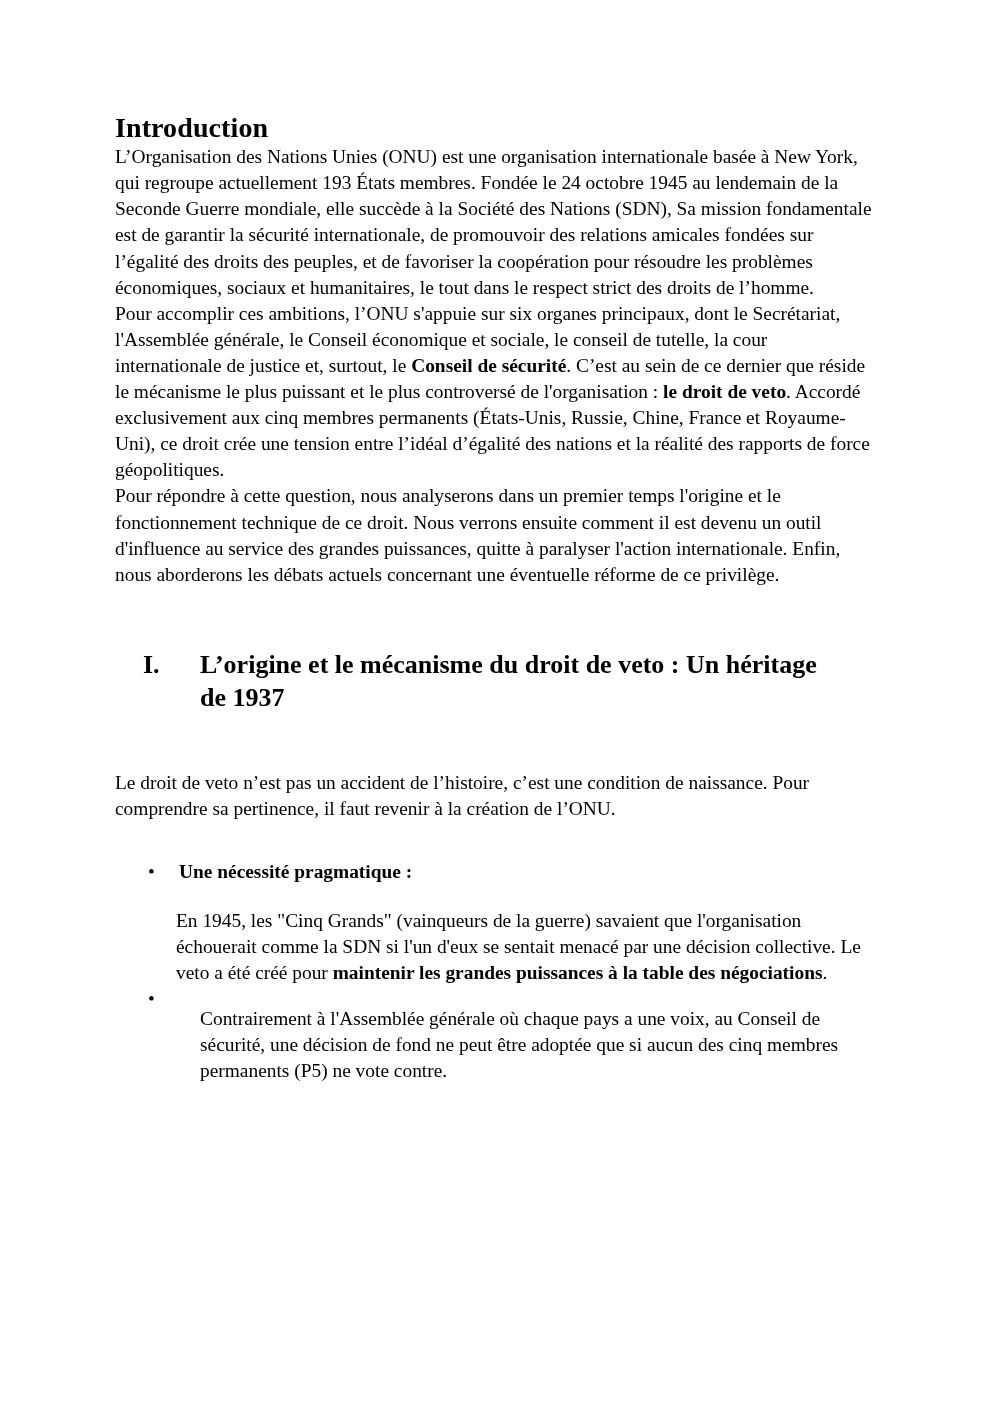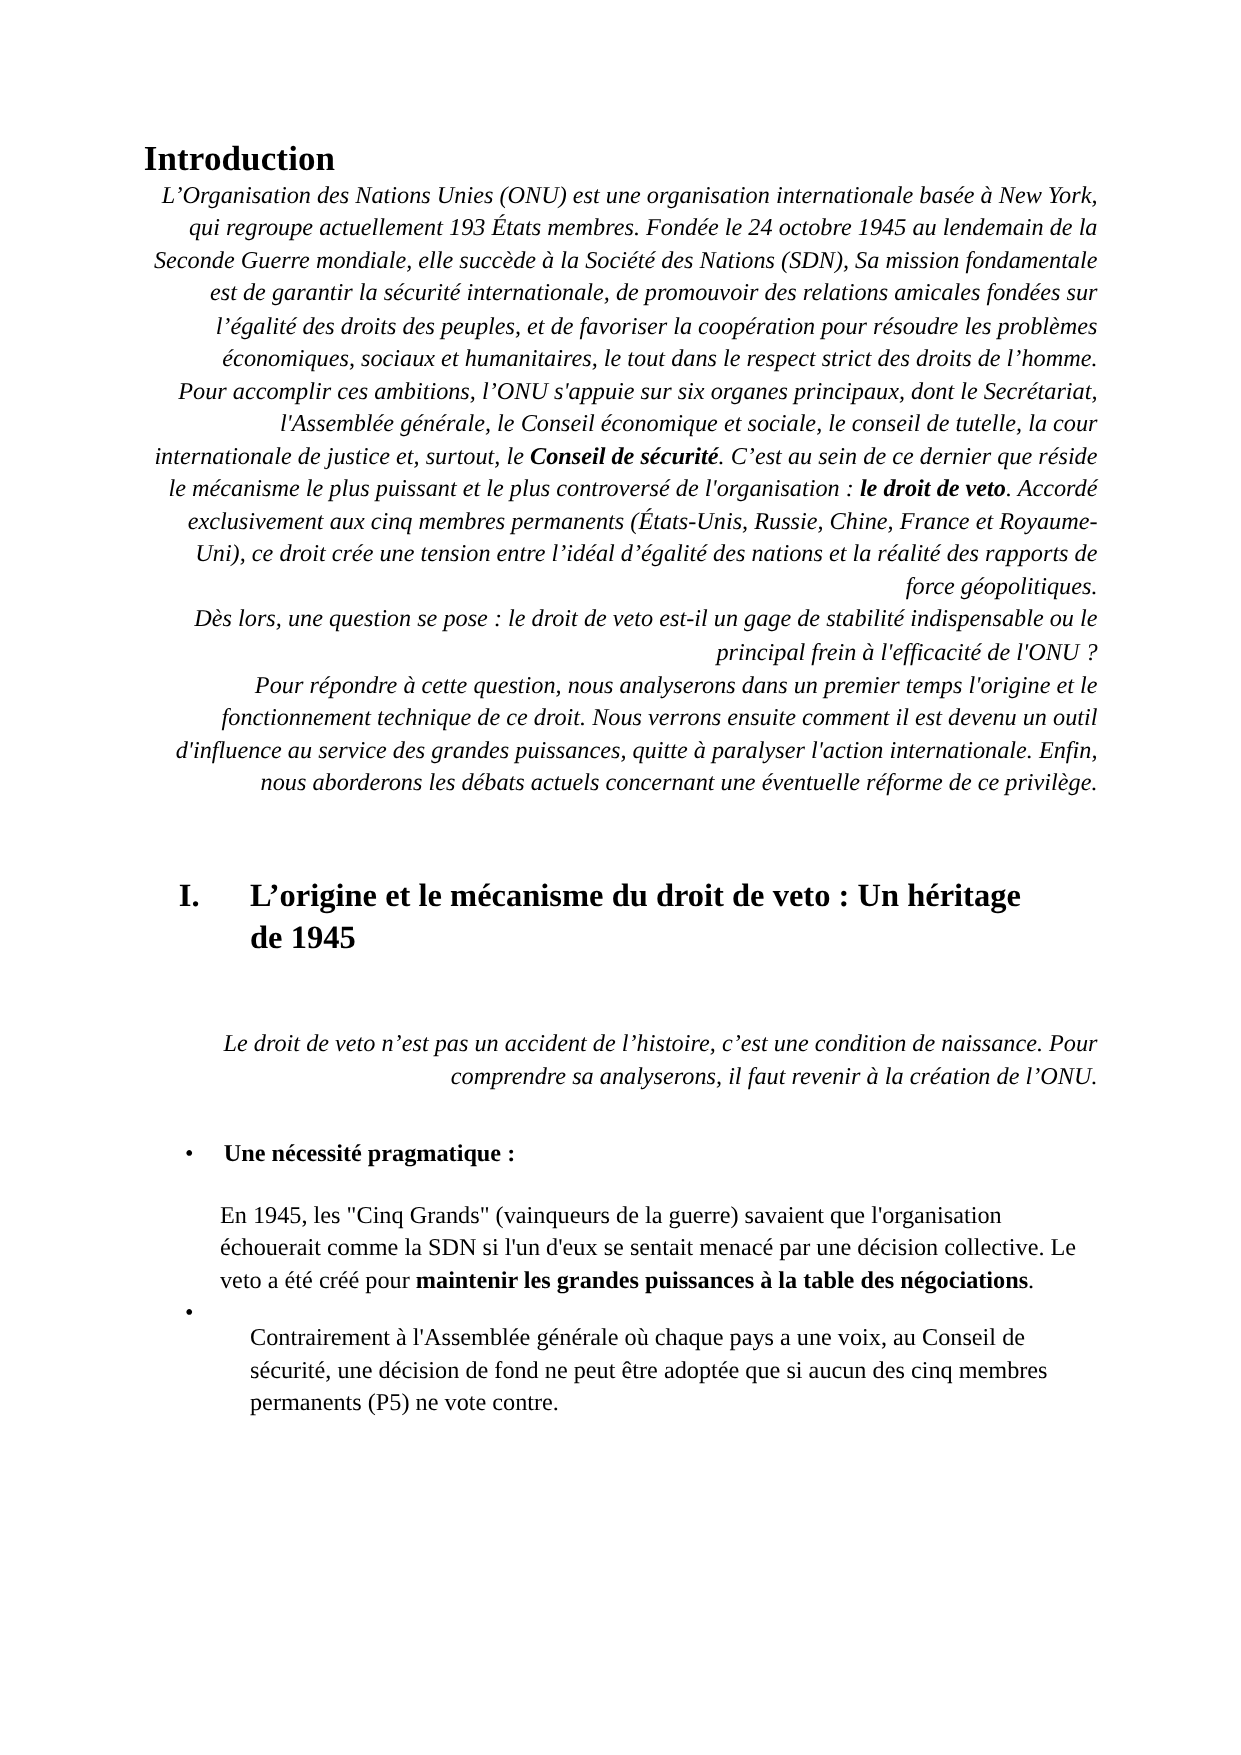--- a/index.html
+++ b/index.html
@@ -58,22 +58,21 @@
   .section-heading .heading-text {
     flex: 1 1 auto;
     max-width: 625px;
   }
 
   
   p.body-text {
     font-size: 19.4px;
     line-height: 26.1px;
     margin: 0;
-    text-align: right;
-    font-style: italic;
+    text-align: left;
   }
   .gap-para { margin-top: 23px; }
   .gap-first { margin-top: 25px; }
 
   b, strong { font-weight: bold; }
 
   
   ul.bullets {
     list-style: none;
     margin: 0;
@@ -113,32 +112,31 @@
 
 <div class="page">
   <div class="content">
 
     <h1 class="doc-title">Introduction</h1>
 
     <p class="body-text gap-first"><span>L’Organisation des Nations Unies (ONU) est une organisation internationale basée à New York, qui regroupe actuellement 193 États membres. Fondée le 24 octobre 1945 au lendemain de la Seconde Guerre mondiale, elle succède à la Société des Nations (SDN), Sa mission fondamentale est de garantir la sécurité internationale, de promouvoir des relations amicales fondées sur l’égalité des droits des peuples, et de favoriser la coopération pour résoudre les problèmes économiques, sociaux et humanitaires, le tout dans le respect strict des droits de l’homme.</span></p>
 
     <p class="body-text gap-para"><span>Pour accomplir ces ambitions, l’ONU s'appuie sur six organes principaux, dont le Secrétariat, l'Assemblée générale, le Conseil économique et sociale, le conseil de tutelle, la cour internationale de justice et, surtout, le </span><b>Conseil de sécurité</b><span>. C’est au sein de ce dernier que réside le mécanisme le plus puissant et le plus controversé de l'organisation : </span><b>le droit de veto</b><span>. Accordé exclusivement aux cinq membres permanents (États-Unis, Russie, Chine, France et Royaume-Uni), ce droit crée une tension entre l’idéal d’égalité des nations et la réalité des rapports de force géopolitiques.</span></p>
 
-    <p class="body-text gap-para"><span>Dès lors, une question se pose : le droit de veto est-il un gage de stabilité indispensable ou le principal frein à l'efficacité de l'ONU ?</span></p>
 
     <p class="body-text gap-para"><span>Pour répondre à cette question, nous analyserons dans un premier temps l'origine et le fonctionnement technique de ce droit. Nous verrons ensuite comment il est devenu un outil d'influence au service des grandes puissances, quitte à paralyser l'action internationale. Enfin, nous aborderons les débats actuels concernant une éventuelle réforme de ce privilège.</span></p>
 
     <h2 class="section-heading">
       <span class="numeral">I.</span>
-      <span class="heading-text">L’origine et le mécanisme du droit de veto : Un héritage de 1945</span>
+      <span class="heading-text">L’origine et le mécanisme du droit de veto : Un héritage de 1937</span>
     </h2>
 
     <div class="spacer-lg"></div>
 
-    <p class="body-text"><span>Le droit de veto n’est pas un accident de l’histoire, c’est une condition de naissance. Pour comprendre sa analyserons, il faut revenir à la création de l’ONU.</span></p>
+    <p class="body-text"><span>Le droit de veto n’est pas un accident de l’histoire, c’est une condition de naissance. Pour comprendre sa pertinence, il faut revenir à la création de l’ONU.</span></p>
 
     <div class="spacer-md"></div>
 
     <ul class="bullets">
 
       <li>
         <span class="bullet-marker">•</span>
         <p class="bullet-title">Une nécessité pragmatique :</p>
         <p class="bullet-body" style="padding-left:0;"><span>En 1945, les "Cinq Grands" (vainqueurs de la guerre) savaient que l'organisation échouerait comme la SDN si l'un d'eux se sentait menacé par une décision collective. Le veto a été créé pour </span><b>maintenir les grandes puissances à la table des négociations</b><span>.</span></p>
       </li>

